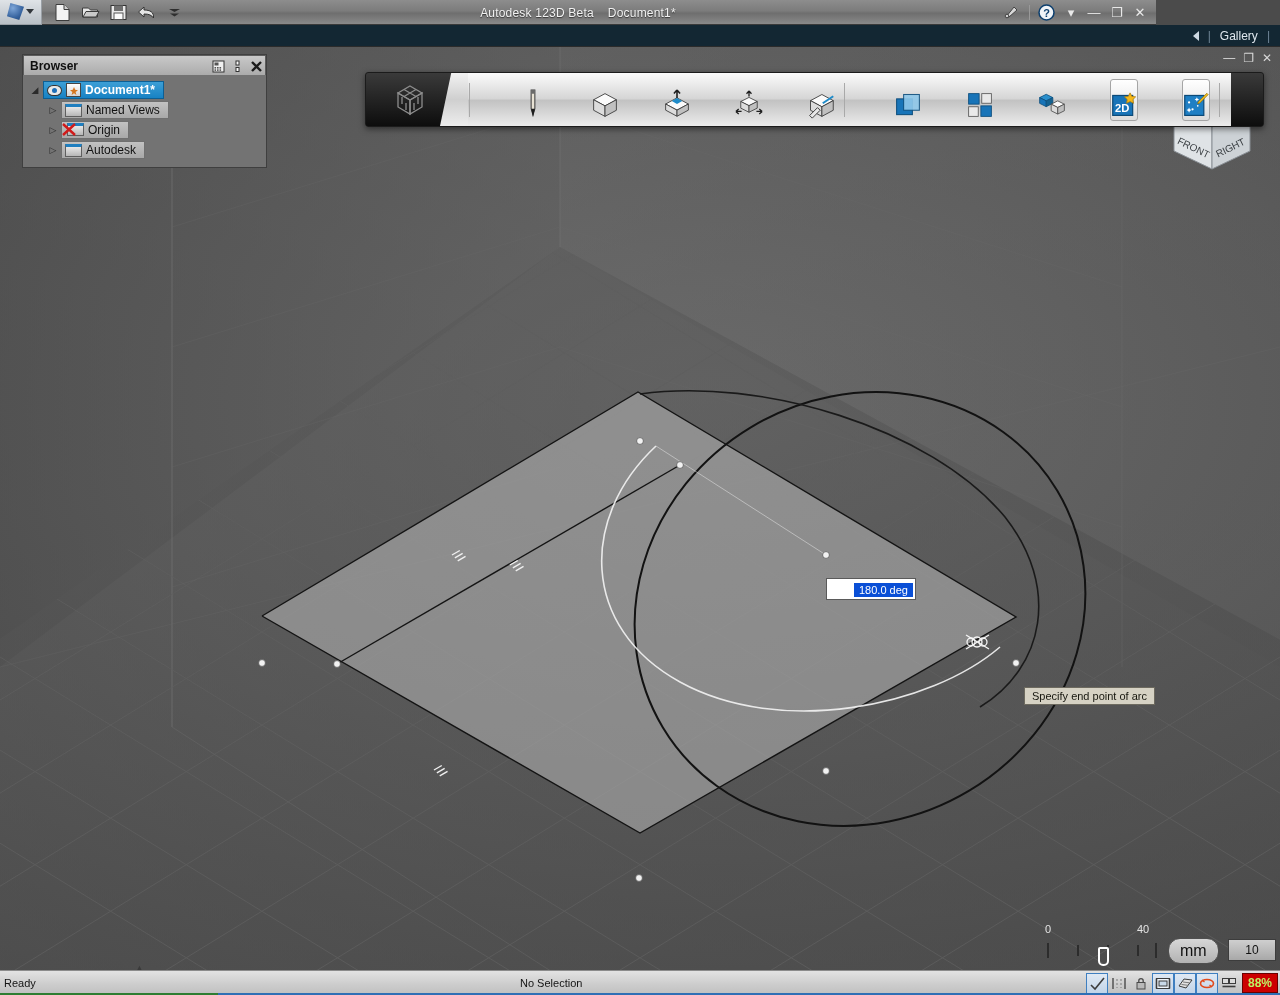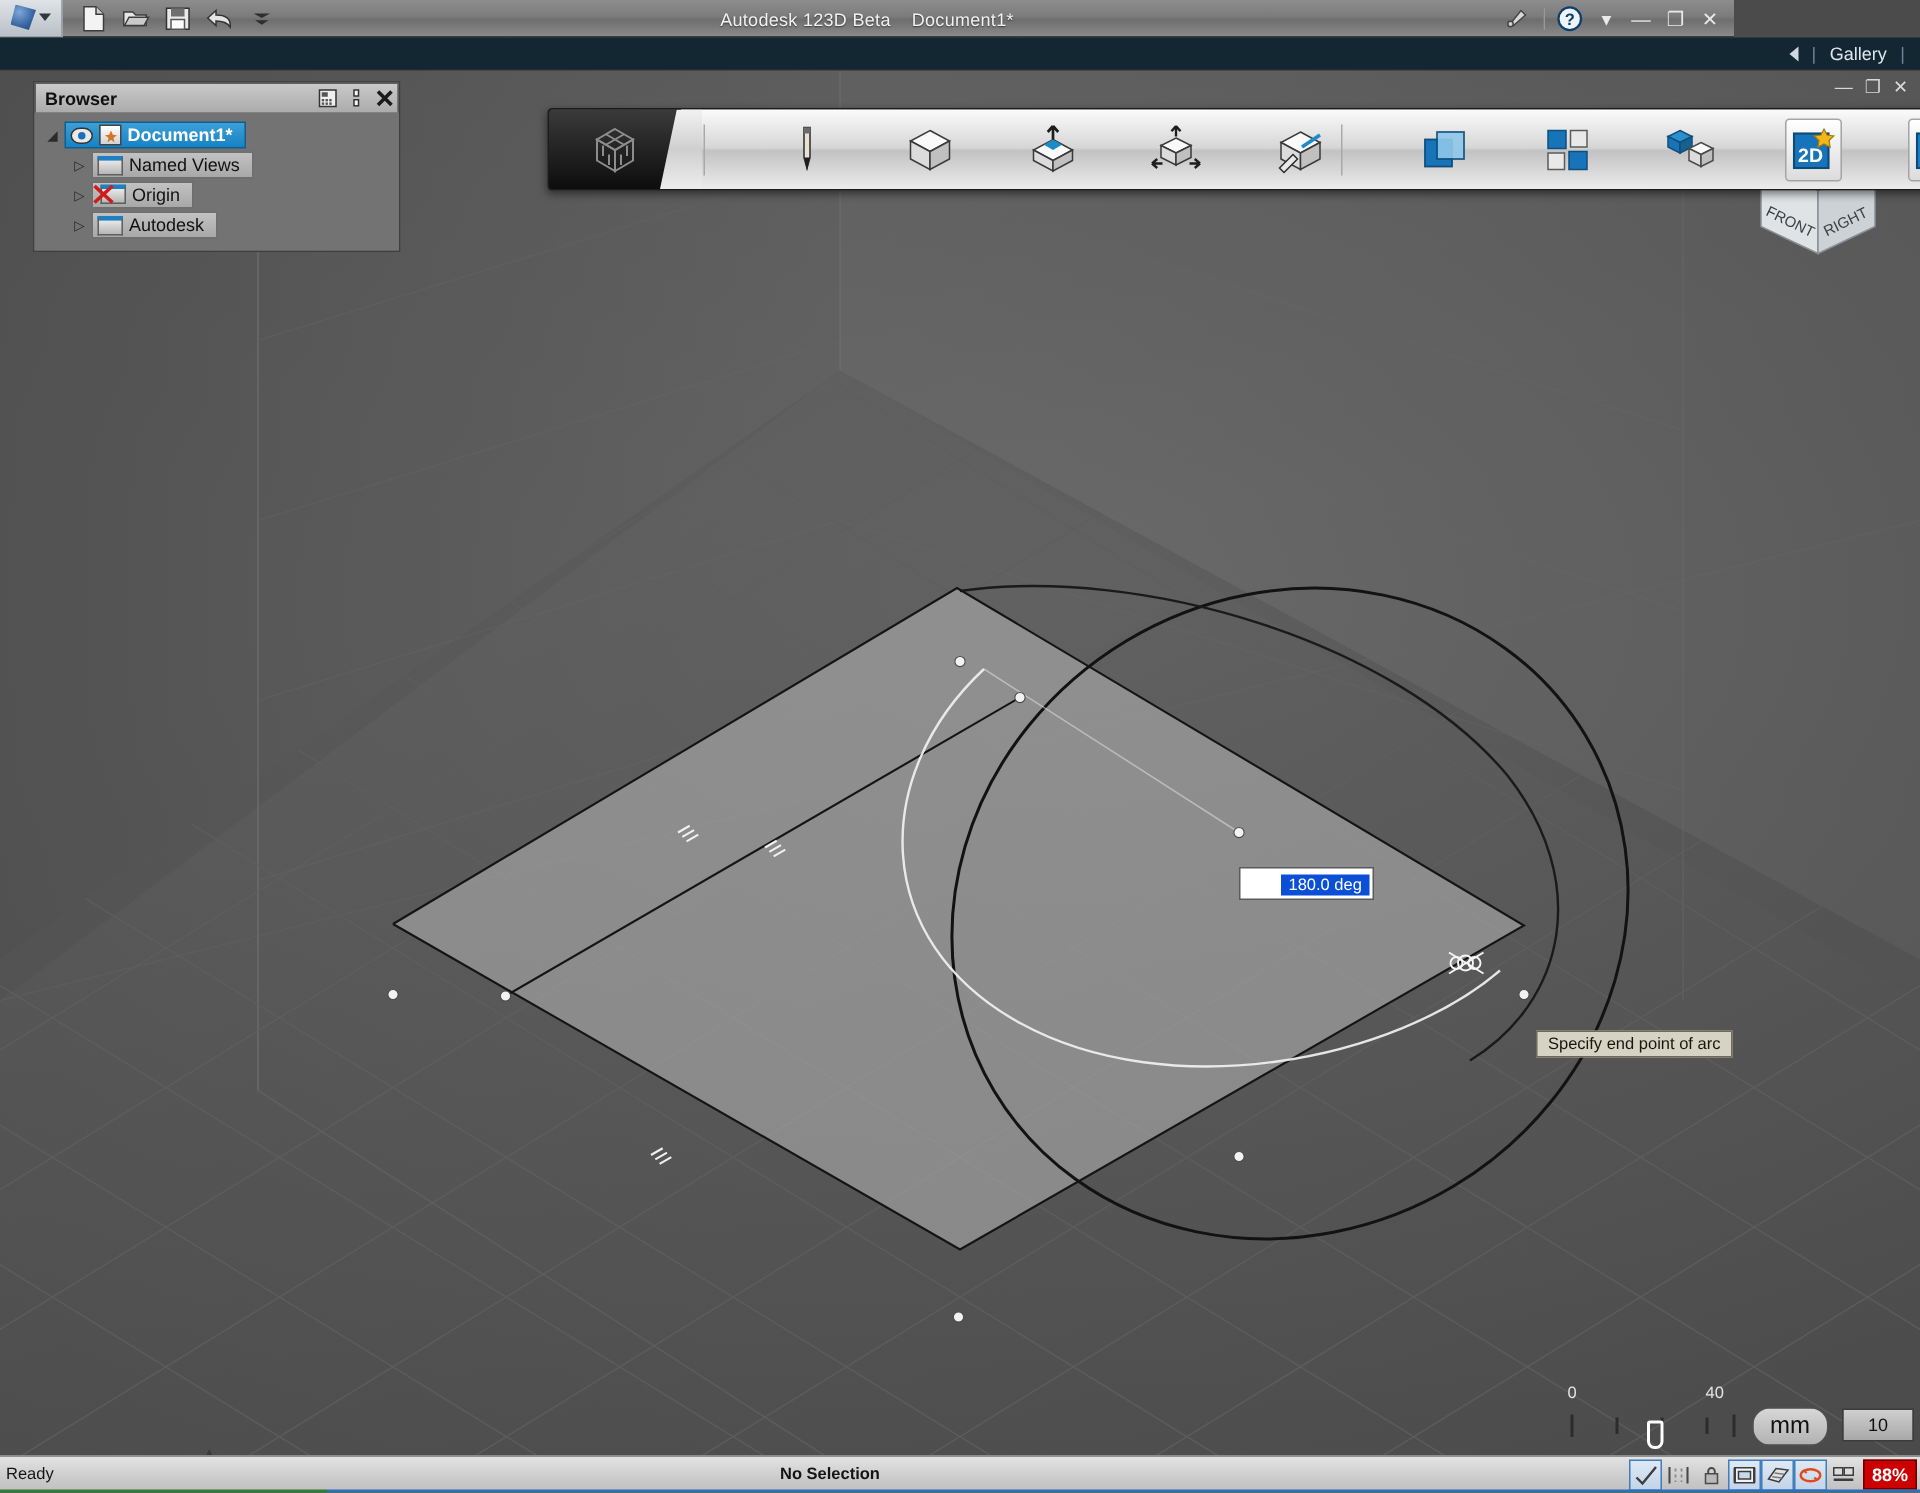--- a/index.html
+++ b/index.html
@@ -122,21 +122,21 @@
     clip-path: polygon(40% 0, 100% 0, 100% 100%, 0 100%);
   }
   .tb-main {
     background:linear-gradient(180deg,#fbfbfb 0%,#d6d6d6 48%,#c2c2c2 52%,#ececec 100%);
     display:flex; align-items:center; padding:0 6px 0 10px; gap:4px;
   }
   .tb-cap-r {
     width:32px; border-radius:0 3px 3px 0;
     background:linear-gradient(180deg,#3a3a3a,#0d0d0d);
   }
-  .tb-btn { width:38px; height:42px; display:flex; align-items:center; justify-content:center;margin-left:40px; }
+  .tb-btn { width:28px; height:42px; display:flex; align-items:flex-end; justify-content:center;margin-left:40px; }
   .tb-btn.active { background:linear-gradient(180deg,#ffffff,#dcdcdc); border:1px solid #a5a5a5; border-radius:3px; }
   .tb-div { width:1px; height:34px; background:#a9a9a9; margin:0 5px; }
 
   
   .viewcube { position:absolute; right:22px; top:38px; width:92px; height:96px; z-index:25; }
 
   
   .sketch-svg { position:absolute; left:0; top:0; width:1280px; height:923px; pointer-events:none; }
 
   
@@ -174,29 +174,29 @@
   #field-grid-right { left:1228px; top:892px; width:48px; }
 
   
   .statusbar {
     position:absolute; left:0; top:970px; width:1280px; height:25px;
     background:linear-gradient(180deg,#e3e3e3 0%,#cdcdcd 55%,#bfbfbf 100%);
     border-top:1px solid #8c8c8c;
     display:flex; align-items:center; font-size:11px; color:#141414;
   }
   .sb-ready { padding-left:4px; }
-  .sb-sel { position:absolute; left:520px;font-weight:bold; }
+  .sb-sel { position:absolute; left:520px; }
   .sb-right { margin-left:auto; display:flex; align-items:center; height:21px; padding-right:2px; }
   .sb-ic {
     width:22px; height:21px; display:flex; align-items:center; justify-content:center;
     border:1px solid transparent;
   }
   .sb-ic.on { border:1px solid #3f7fc0; background:linear-gradient(180deg,#dfe9f4,#c2d4e8); }
   .sb-pct {
-    background:#cc0000; color:#ffffff; font-size:12px; font-weight:bold;
+    background:#cc0000; color:#bef264; font-size:12px; font-weight:bold;
     padding:2px 5px; margin-left:2px; border:1px solid #6b0000;
   }
   .sb-accent-green { position:absolute; left:0; bottom:0; width:218px; height:2px; background:#2e7d32; }
   .sb-accent-blue { position:absolute; left:218px; bottom:0; right:0; height:2px; background:#2f6fb5; }
   .scroll-mark { position:absolute; left:135px; top:963px; color:#3a3a3a; font-size:9px; }
 </style>
 </head>
 <body>
 
 <div id="app">

